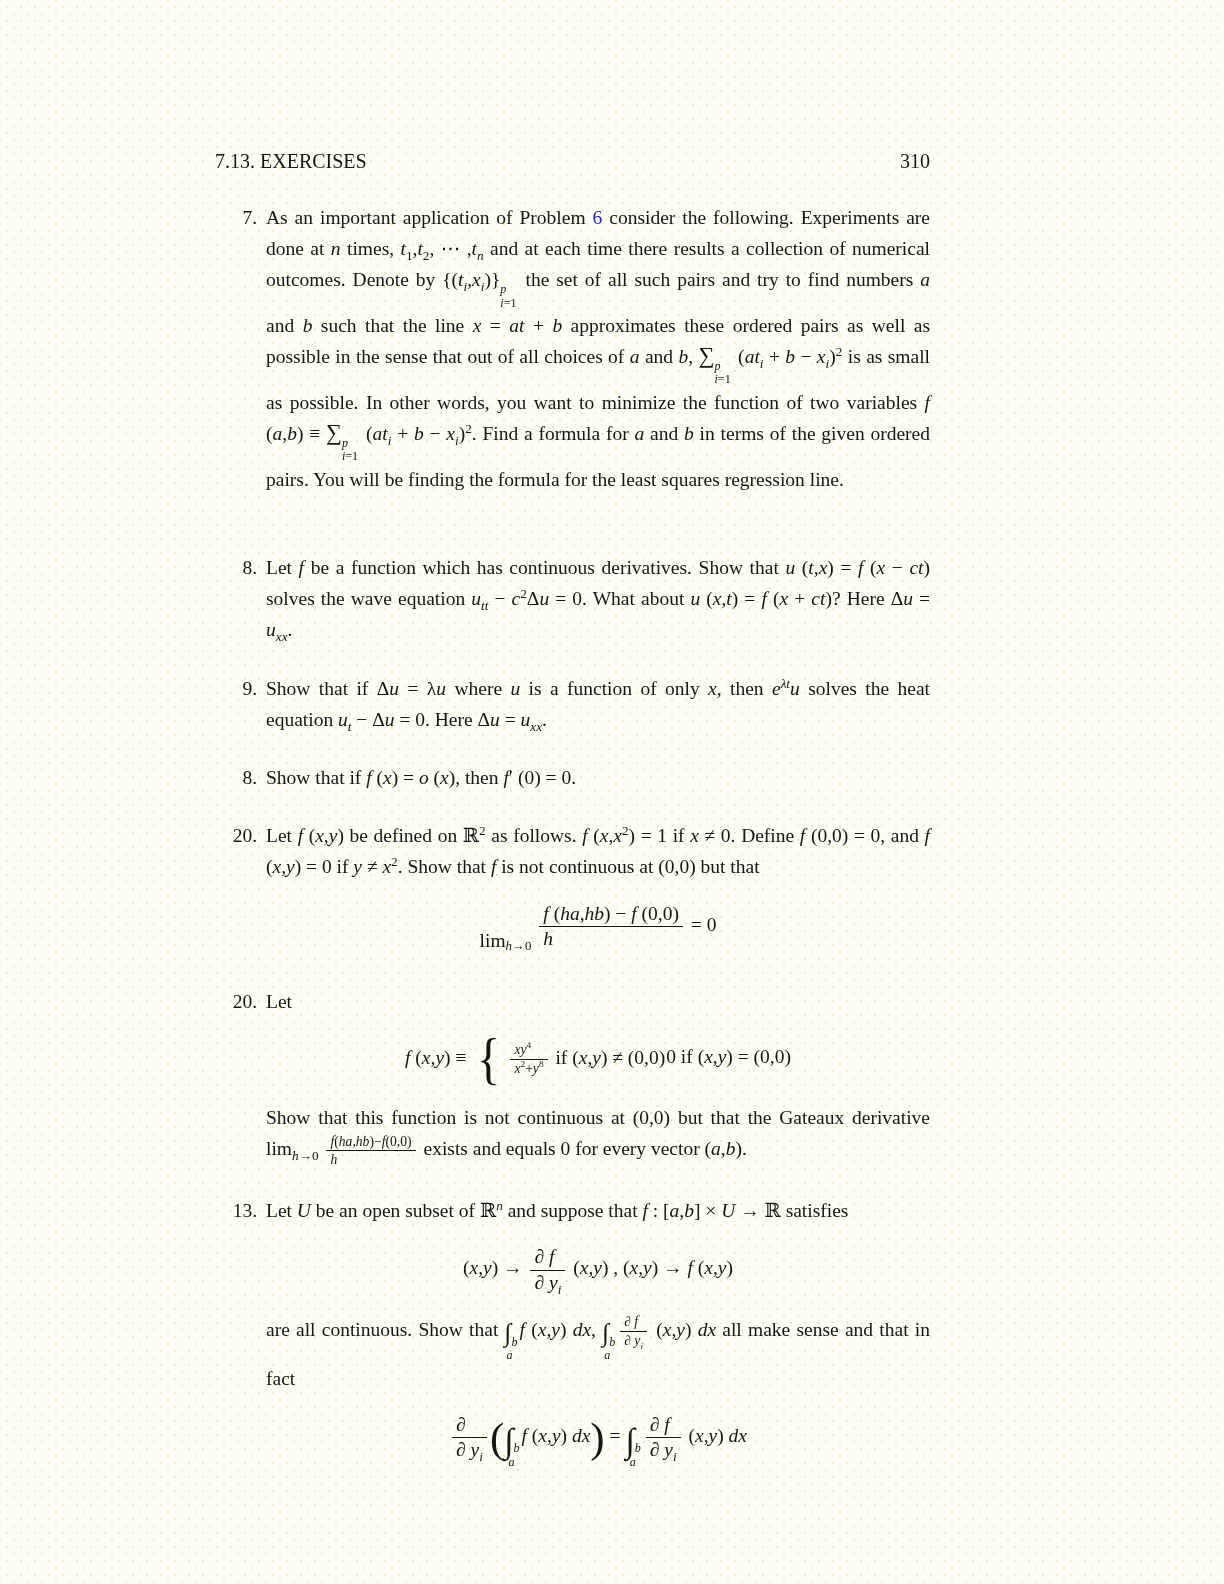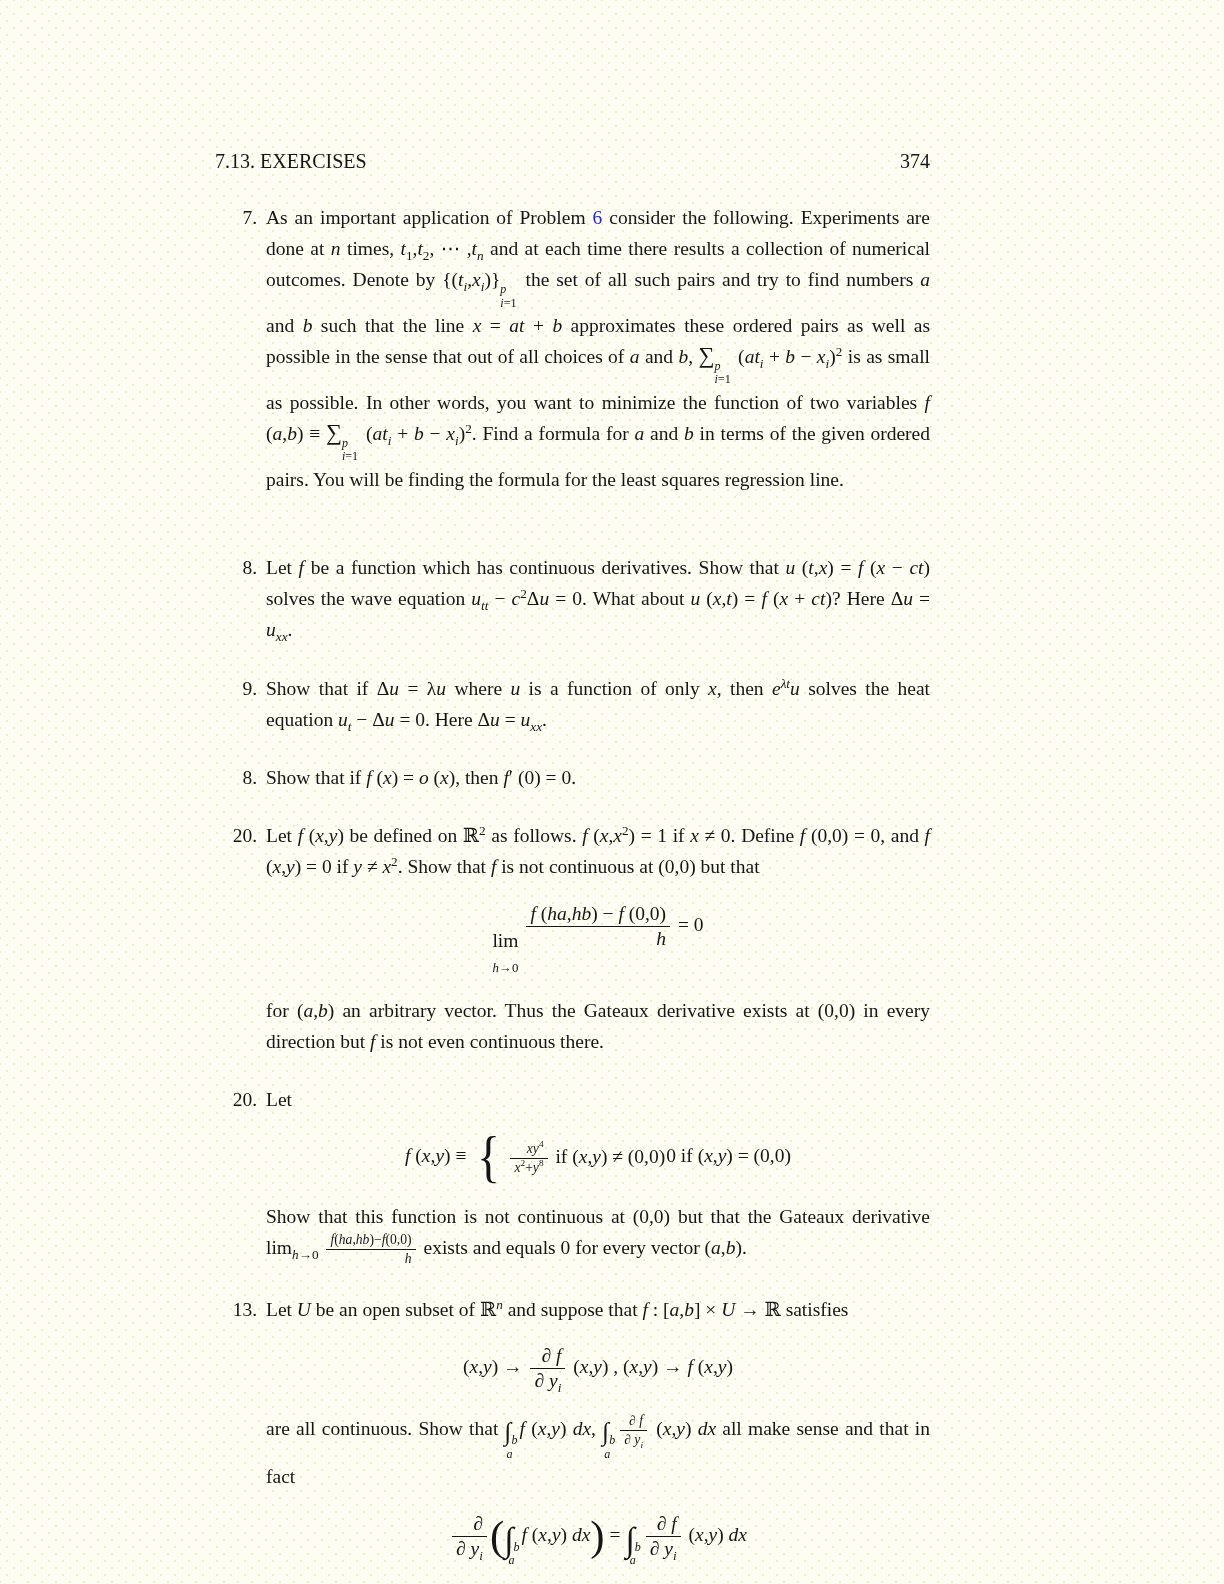--- a/index.html
+++ b/index.html
@@ -42,44 +42,44 @@
   .intg.big{font-size:1.75em;vertical-align:-0.28em;}
   .ss{
     display:inline-flex;flex-direction:column;justify-content:center;
     font-size:0.62em;line-height:1.12;text-align:left;
     vertical-align:-0.55em;margin-right:2px;
   }
   .ss .ssup,.ss .ssub{display:block;}
   .ss.int{vertical-align:-0.8em;}
   .ss.int .ssub{margin-left:-5px;}
   .frac{
-    display:inline-block;vertical-align:middle;text-align:right;
+    display:inline-block;vertical-align:middle;text-align:left;
     line-height:1.15;margin:0 3px;
   }
   .frac .fn{display:block;border-bottom:1.4px solid #151515;padding:0 4px 1px;}
   .frac .fd{display:block;padding:1px 4px 0;}
   .frac.small{font-size:0.7em;}
   .underop{
-    display:inline-flex;flex-direction:column;align-items:center;
+    display:inline-flex;flex-direction:row;align-items:center;
     line-height:1;vertical-align:-0.8em;margin-right:5px;
   }
   .underop .ubot{font-size:0.66em;margin-top:12px;}
   .bigd{display:inline-block;vertical-align:middle;line-height:0.75;font-weight:300;}
   .cases{display:inline-flex;align-items:center;vertical-align:middle;text-align:left;margin-left:4px;}
   .cbrace{font-size:2.9em;line-height:0.8;margin-right:5px;font-weight:300;transform:scaleX(0.85);}
   .ccol{display:flex;flex-direction:row;gap:1px;}
   .crow{line-height:1.5;}
 </style>
 </head>
 <body>
 
 <div class="page">
   <header class="pagehead">
     <span>7.13. EXERCISES</span>
-    <span>374</span>
+    <span>310</span>
   </header>
   <main class="exercise-list">
       <div class="item">
         <span class="inum">7.</span>
         <div class="ibody">
           <div class="para">As an important application of Problem <span class="link">6</span> consider the following. Experiments are done at <span class="i">n</span> times, <span class="i">t</span><span class="sub">1</span>,<span class="i">t</span><span class="sub">2</span>, ⋯ ,<span class="i">t</span><span class="sub i">n</span> and at each time there results a collection of numerical outcomes. Denote by {(<span class="i">t</span><span class="sub i">i</span>,<span class="i">x</span><span class="sub i">i</span>)}<span class="ss">
               <span class="ssup"><span class="i">p</span></span>
               <span class="ssub"><span class="i">i</span>=1</span>
             </span> the set of all such pairs and try to find numbers <span class="i">a</span> and <span class="i">b</span> such that the line <span class="i">x</span> = <span class="i">at</span> + <span class="i">b</span> approximates these ordered pairs as well as possible in the sense that out of all choices of <span class="i">a</span> and <span class="i">b</span>, <span class="sum">∑</span><span class="ss">
               <span class="ssup"><span class="i">p</span></span>
@@ -109,21 +109,20 @@
         </div>
       </div>
       <div class="item">
         <span class="inum">20.</span>
         <div class="ibody">
           <div class="para">Let <span class="i">f</span> (<span class="i">x</span>,<span class="i">y</span>) be defined on ℝ<span class="sup">2</span> as follows. <span class="i">f</span> (<span class="i">x</span>,<span class="i">x</span><span class="sup">2</span>) = 1 if <span class="i">x</span> ≠ 0. Define <span class="i">f</span> (0,0) = 0, and <span class="i">f</span> (<span class="i">x</span>,<span class="i">y</span>) = 0 if <span class="i">y</span> ≠ <span class="i">x</span><span class="sup">2</span>. Show that <span class="i">f</span> is not continuous at (0,0) but that</div>
           <div class="display"><span class="underop">
               <span class="ubase">lim</span>
               <span class="ubot"><span class="i">h</span>→0</span>
             </span><span class="frac"><span class="fn"><span class="i">f</span> (<span class="i">ha</span>,<span class="i">hb</span>) − <span class="i">f</span> (0,0)</span><span class="fd"><span class="i">h</span></span></span> = 0</div>
-          <div class="para">for (<span class="i">a</span>,<span class="i">b</span>) an arbitrary vector. Thus the Gateaux derivative exists at (0,0) in every direction but <span class="i">f</span> is not even continuous there.</div>
         </div>
       </div>
       <div class="item">
         <span class="inum">20.</span>
         <div class="ibody">
           <div class="para">Let</div>
           <div class="display"><span class="i">f</span> (<span class="i">x</span>,<span class="i">y</span>) ≡ <span class="cases">
               <span class="cbrace">{</span>
               <span class="ccol">
                 <span class="crow"><span class="frac small"><span class="fn"><span class="i">xy</span><span class="sup">4</span></span><span class="fd"><span class="i">x</span><span class="sup">2</span>+<span class="i">y</span><span class="sup">8</span></span></span> if (<span class="i">x</span>,<span class="i">y</span>) ≠ (0,0)</span>

